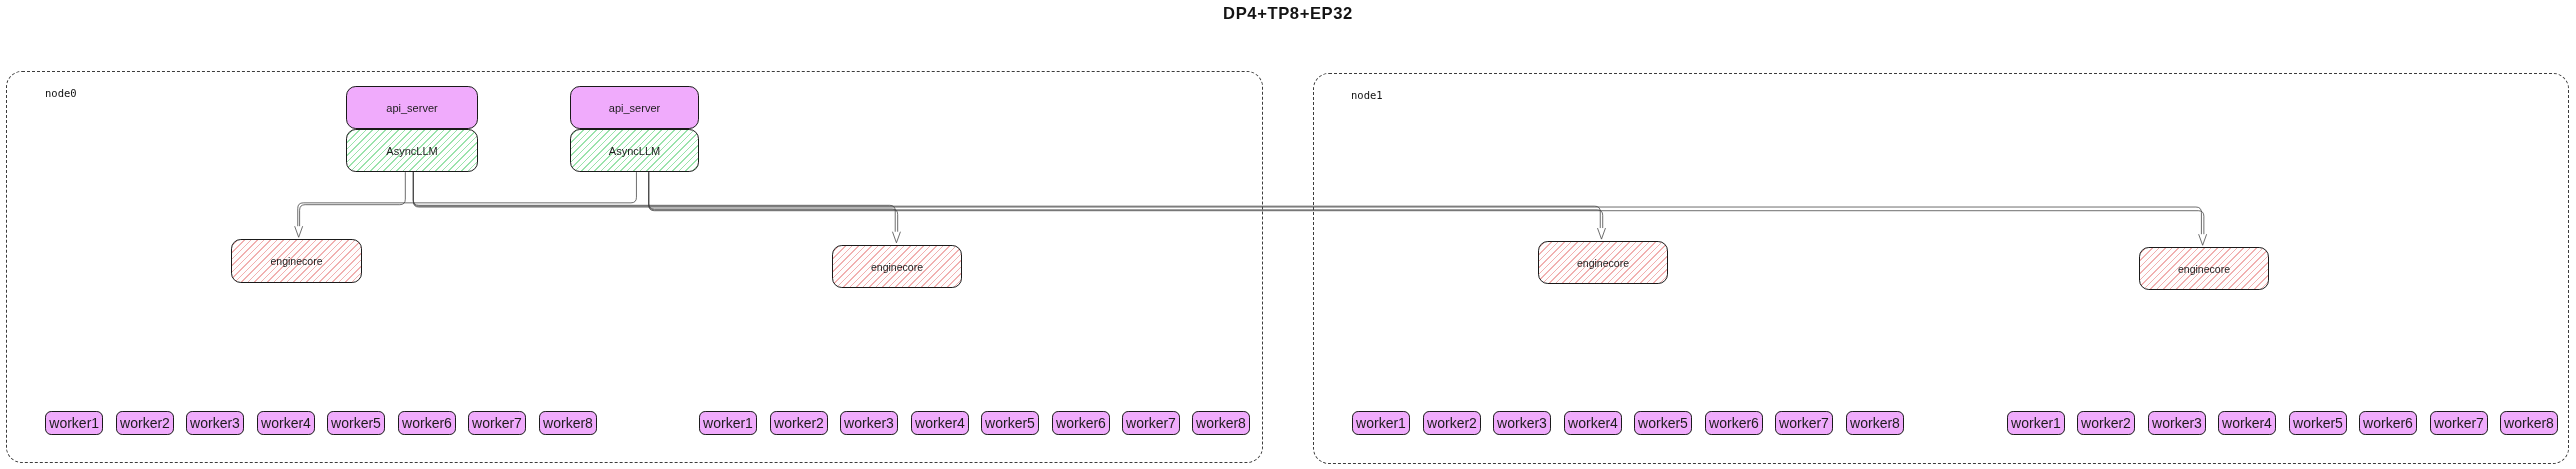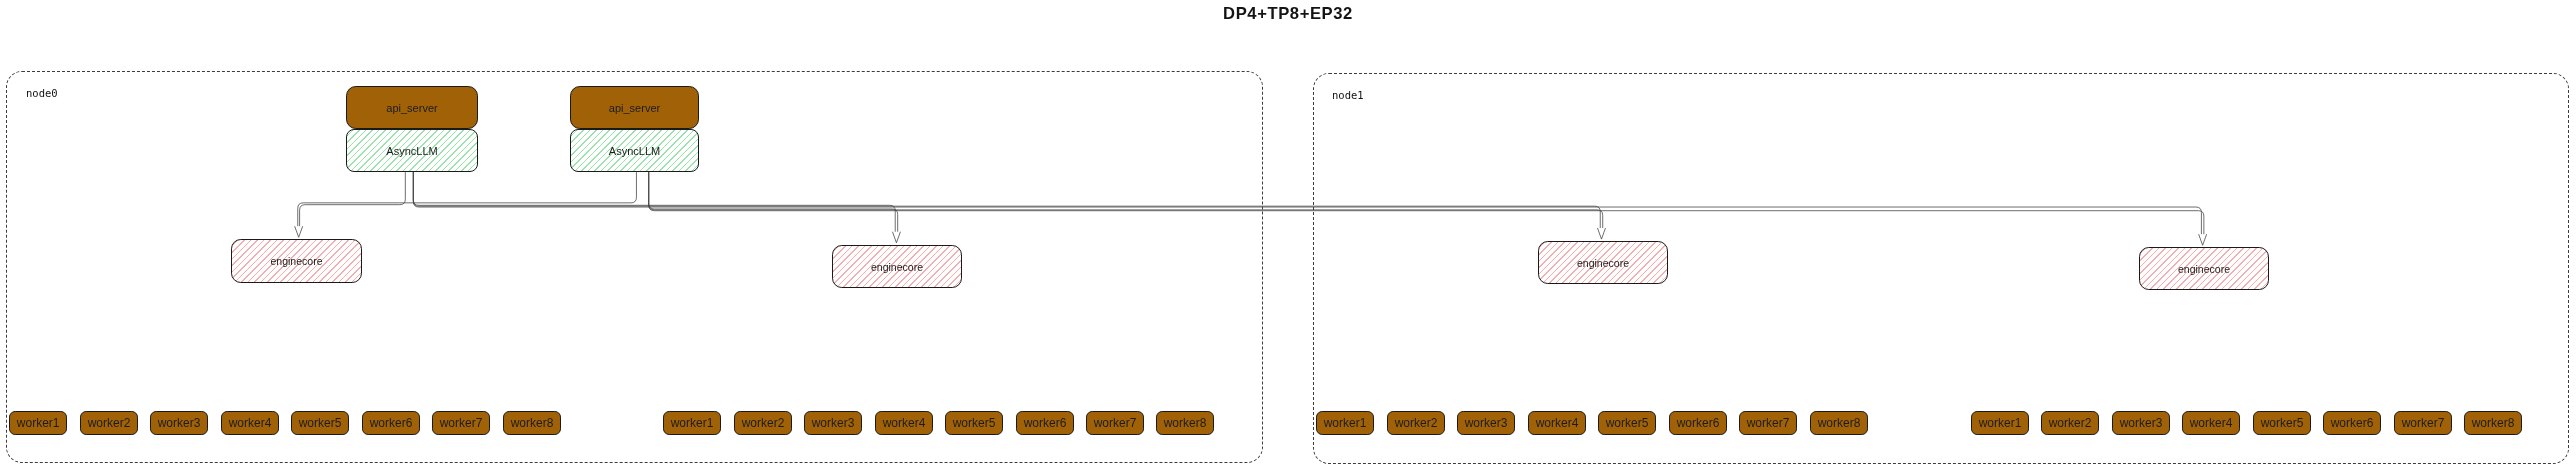--- a/index.html
+++ b/index.html
@@ -27,54 +27,55 @@
     border-radius:16px;
     background:transparent;
     box-sizing:border-box;
   }
   .node-label{
     position:absolute;
     font-family:"DejaVu Sans Mono", monospace;
     font-size:10.5px;
     color:#111111;
     white-space:nowrap;
+    margin-left:19px;
   }
   .box{
     position:absolute;
     box-sizing:border-box;
     border:1.2px solid #1a1a1a;
     border-radius:9.8px;
-    background:#a16207;
+    background:#f0abfc;
     display:flex;
     align-items:center;
     justify-content:center;
     font-size:11px;
     color:#1c1c1c;
     white-space:nowrap;
   }
   .hatch-green{
     background:
       repeating-linear-gradient(135deg,
         rgba(0,0,0,0) 0px, rgba(0,0,0,0) 3.8px,
         var(--green,#9ae3ab) 3.8px, var(--green,#9ae3ab) 4.6px),
       #fefffe;
-    border-radius: 8px;
   }
   .hatch-red{
     background:
       repeating-linear-gradient(135deg,
         rgba(0,0,0,0) 0px, rgba(0,0,0,0) 3.8px,
         var(--red,#f1b0b0) 3.8px, var(--red,#f1b0b0) 4.6px),
       #fffdfd;
     font-size:10.5px;
   }
   .worker{
     border-width:1.1px;
     border-radius:6.2px;
-    font-size:12px;
+    font-size:14px;
+    margin-left:36px;
   }
   #edges{
     position:absolute;
     left:0; top:0;
     pointer-events:none;
   }
   #edges path{
     fill:none;
     stroke:#414141;
     stroke-width:1.25;

